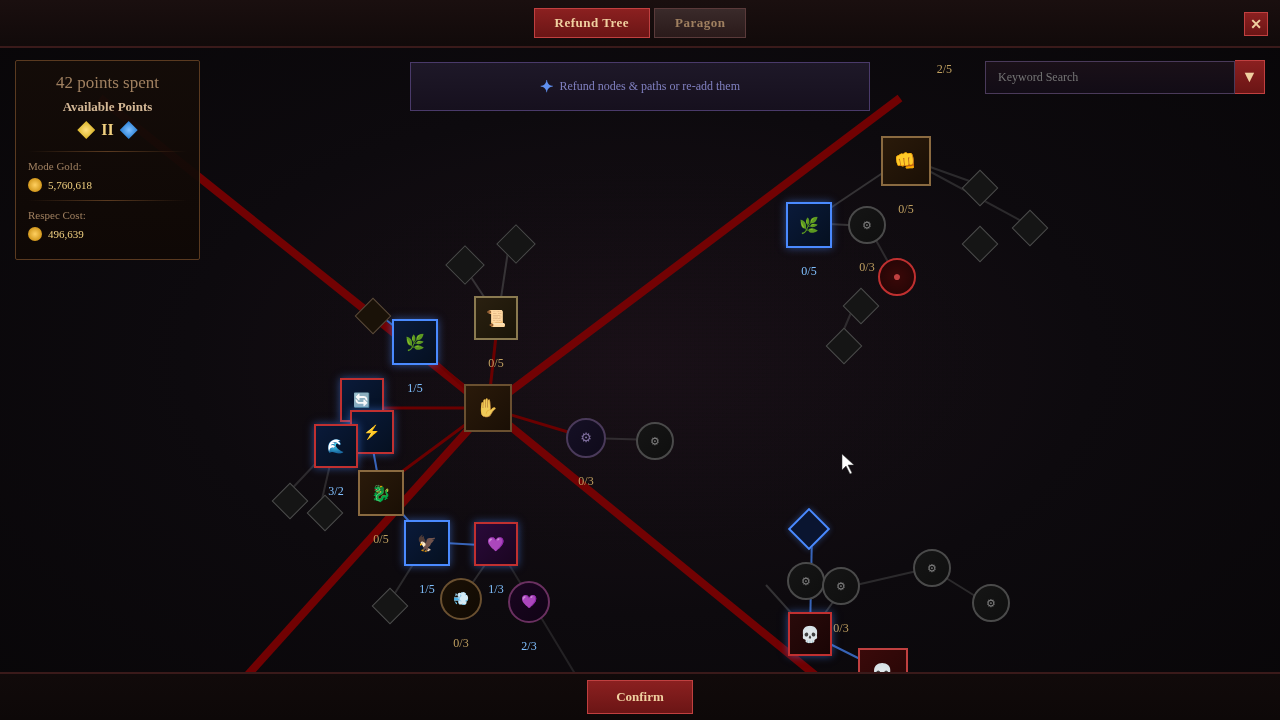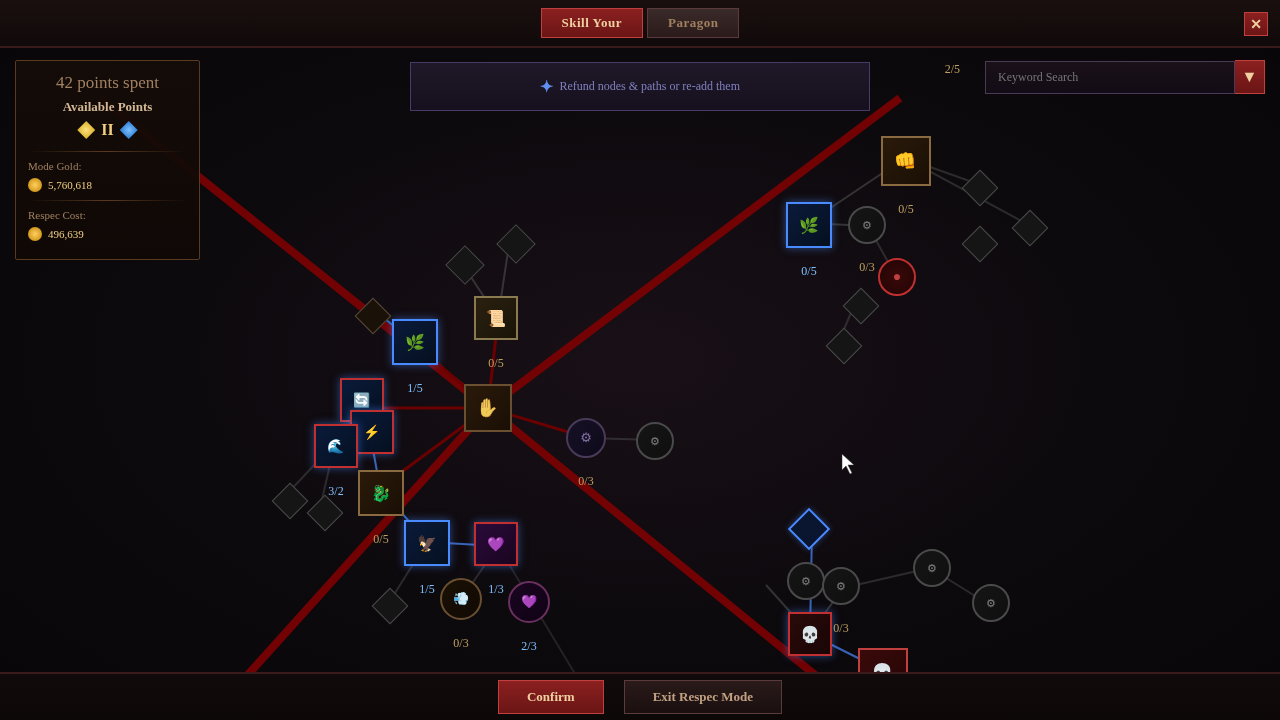--- a/index.html
+++ b/index.html
@@ -341,21 +341,21 @@
       z-index: 100;
     }
   </style>
 </head>
 <body>
 
 <div class="game-bg"></div>
 <div class="stone-overlay"></div>
 
 <div class="title-bar">
-  <button class="tab-btn active">Skill Your</button>
+  <button class="tab-btn active">Refund Tree</button>
   <button class="tab-btn inactive">Paragon</button>
   <div class="close-btn">✕</div>
 </div>
 
 <div class="skill-canvas">
 
   <svg class="skill-svg" xmlns="http://www.w3.org/2000/svg">
 
     <line x1="488" y1="360" x2="100" y2="50" stroke="#8b0000" stroke-width="8" opacity="0.8"></line>
     <line x1="488" y1="360" x2="900" y2="50" stroke="#8b0000" stroke-width="8" opacity="0.8"></line>
@@ -602,21 +602,21 @@
       <span style="font-size:11px; color:#808080;">⚙</span>
     </div>
   </div>
 
   <div class="node" style="position:absolute; left:972px; top:536px;">
     <div style="width:38px; height:38px; border:2px solid #4a4a4a; background:linear-gradient(135deg,#151515,#0f0f0f); display:flex; align-items:center; justify-content:center; border-radius:50%;">
       <span style="font-size:11px; color:#808080;">⚙</span>
     </div>
   </div>
 
-  <div style="position:absolute; top:14px; right:320px; color:#c0a060; font-size:12px; font-family:Georgia,serif;">2/5</div>
+  <div style="position:absolute; top:14px; right:328px; color:#c0a060; font-size:12px; font-family:Georgia,serif;">2/5</div>
 </div>
 
 <div class="left-panel">
   <div class="points-spent">42 points spent</div>
   <div class="available-points-label">Available Points</div>
   <div class="points-gems">
     <div class="gem-yellow"></div>
     <div class="points-number">II</div>
     <div class="gem-blue"></div>
   </div>
@@ -645,20 +645,19 @@
   </div>
 </div>
 
 <div class="search-bar">
   <input type="text" class="search-input" placeholder="Keyword Search" style="">
   <div class="search-dropdown">▼</div>
 </div>
 
 <div class="bottom-bar">
   <button class="action-btn red">Confirm</button>
-  <button class="action-btn dark">Exit Respec Mode</button>
 </div>
 
 <div class="cursor" style="left:840px; top:452px;">
   <svg width="20" height="24" viewBox="0 0 20 24" fill="none" xmlns="http://www.w3.org/2000/svg">
     <path d="M2 2 L2 18 L6 14 L10 22 L12 21 L8 13 L14 13 Z" fill="white" stroke="#333" stroke-width="0.5"></path>
   </svg>
 </div>
 
 </body></html>

